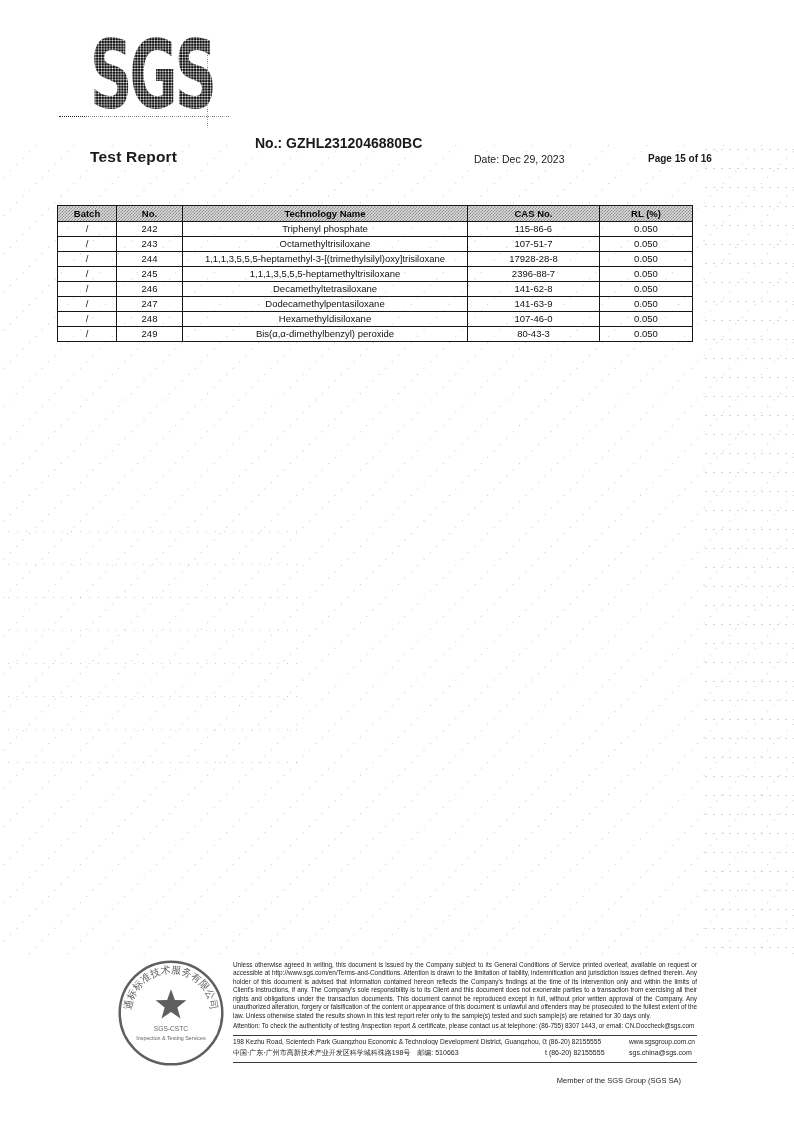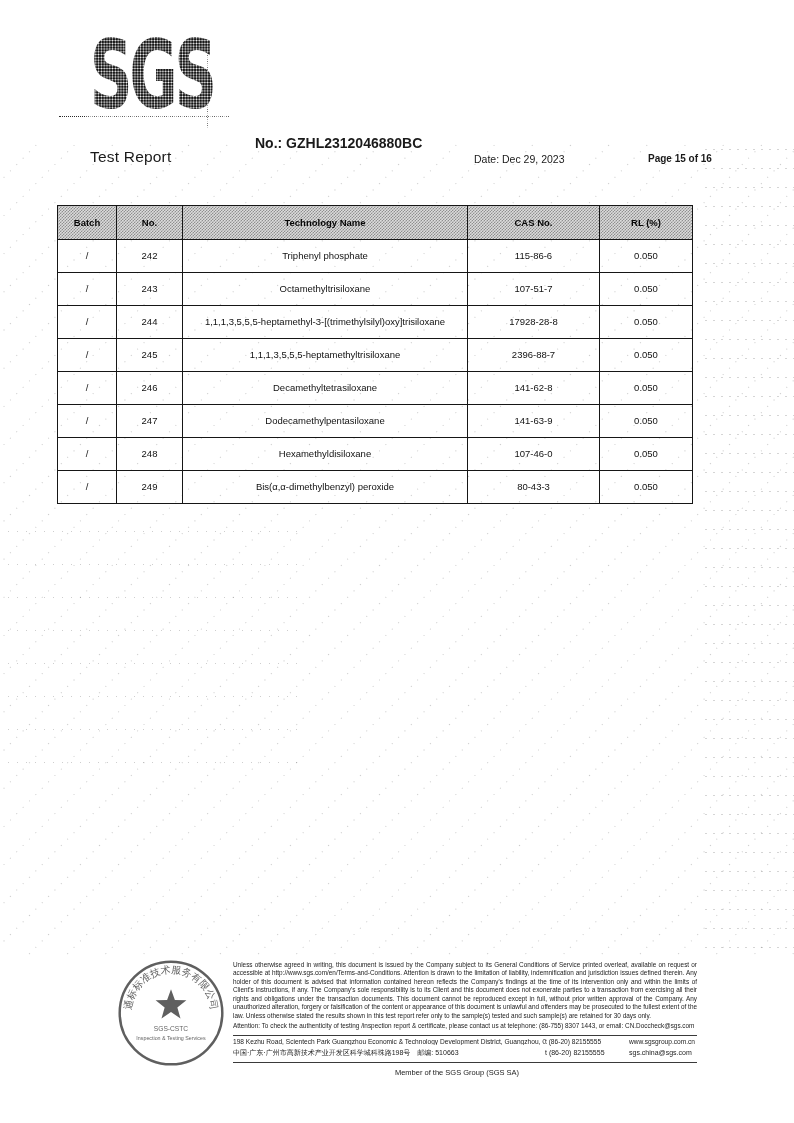--- a/index.html
+++ b/index.html
@@ -35,33 +35,33 @@
   }
   .logo-dots{
     position:absolute;left:86px;top:28px;width:150px;height:110px;z-index:3;
     background-image:radial-gradient(circle,#ffffff .85px,transparent 1px);
     background-size:2.8px 2.8px;pointer-events:none;
   }
   .logo-underline{position:absolute;left:59px;top:116px;width:170px;border-top:1.5px dotted #2a2a2a;z-index:2;}
   .logo-vline{position:absolute;left:207px;top:48px;height:80px;border-left:1.5px dotted #2a2a2a;z-index:2;}
   
   .hdr{position:absolute;z-index:2;white-space:nowrap;}
-  .hdr-title{left:90px;top:148px;font-size:15.5px;font-weight:normal;letter-spacing:.2px;}
+  .hdr-title{left:90px;top:148px;font-size:15.5px;font-weight:bold;letter-spacing:.2px;}
   .hdr-no{left:255px;top:135px;font-size:14px;font-weight:bold;}
   .hdr-date{left:474px;top:153px;font-size:10.5px;font-weight:normal;}
   .hdr-page{left:648px;top:153px;font-size:10px;font-weight:bold;}
   
   table.report{
     position:absolute;left:57px;top:205px;width:635px;z-index:1;
     border-collapse:collapse;table-layout:fixed;
     font-size:9.5px;color:#111;background:transparent;
   }
   table.report th,table.report td{
     border:1.2px solid #161616;text-align:center;vertical-align:middle;
-    padding:10px 2px;line-height:1.25;overflow:hidden;
+    padding:1px 2px;line-height:1.25;overflow:hidden;
   }
   table.report th{
     height:13px;font-weight:bold;color:#050505;
     background-color:#dcdcdc;
     background-image:
       linear-gradient(45deg,#8f8f8f 25%,transparent 25%,transparent 75%,#8f8f8f 75%),
       linear-gradient(45deg,#8f8f8f 25%,transparent 25%,transparent 75%,#8f8f8f 75%);
     background-size:3px 3px;background-position:0 0,1.5px 1.5px;
   }
   table.report td{height:12px;}
@@ -73,21 +73,21 @@
   
   .footer{position:absolute;left:233px;top:961px;width:464px;z-index:2;color:#1c1c1c;}
   .footer .disc{margin:0;font-size:6.4px;line-height:1.32;text-align:justify;}
   .footer .attn{margin:2px 0 0;font-size:6.4px;line-height:1.3;}
   .footer .rule{border-top:1px solid #3a3a3a;margin-top:4px;height:0;}
   .addr-row{display:flex;align-items:baseline;margin-top:2.5px;font-size:6.6px;white-space:nowrap;}
   .addr-row .a-left{width:312px;overflow:hidden;}
   .addr-row .a-phone{width:84px;}
   .addr-row .a-link{flex:1;}
   .addr-cn{font-size:7px;}
-  .member{margin-top:5px;font-size:7.5px;text-align:center;padding-right:16px;}
+  .member{margin-top:13px;font-size:7.5px;text-align:right;padding-right:16px;}
 </style>
 </head>
 <body>
 
 <div id="wm">
   <div class="diag"></div>
   <div class="hstrip"></div>
   <div class="rstrip"></div>
 </div>
 

